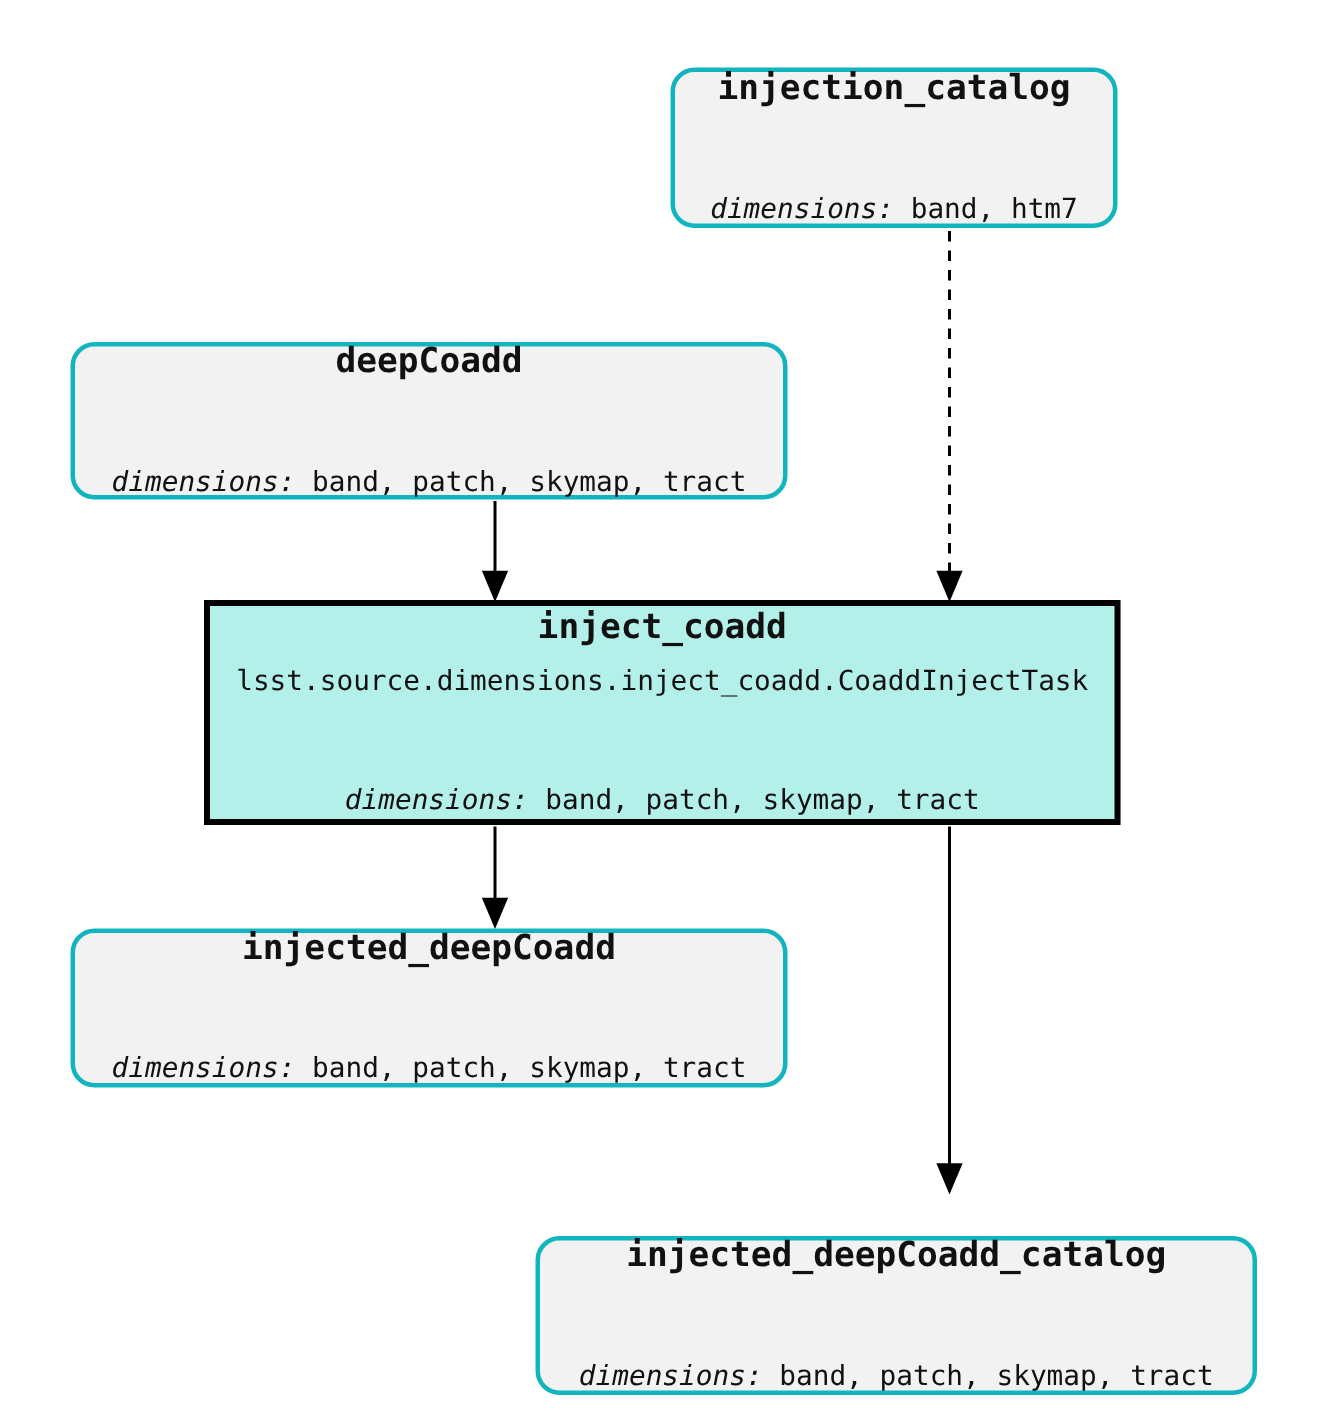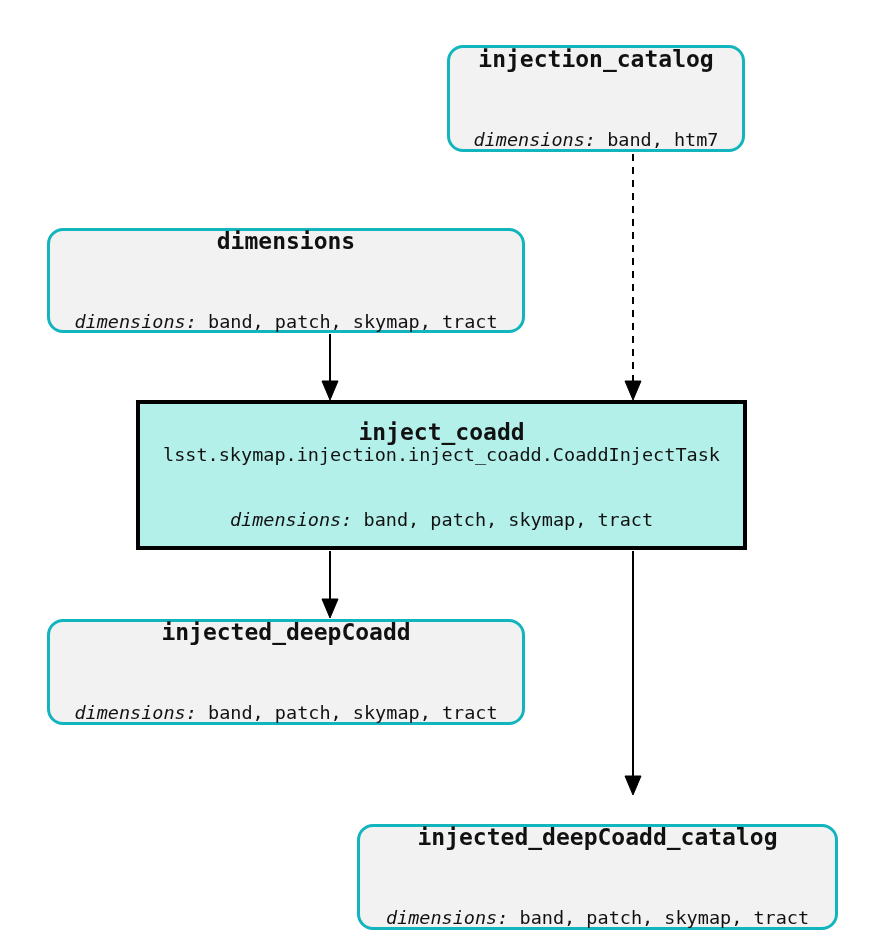--- a/index.html
+++ b/index.html
@@ -109,29 +109,29 @@
   </svg>
 
   <div class="node dataset" style="left:447px; top:45px; width:298px; height:107px; gap:14px;">
     <div class="node-title">injection_catalog</div>
     <div class="node-dims">
       <span class="dims-label">dimensions:</span><span class="dims-values">band, htm7</span>
     </div>
   </div>
 
   <div class="node dataset" style="left:47px; top:228px; width:478px; height:105px; gap:14px;">
-    <div class="node-title">dimensions</div>
+    <div class="node-title">deepCoadd</div>
     <div class="node-dims">
       <span class="dims-label">dimensions:</span><span class="dims-values">band, patch, skymap, tract</span>
     </div>
   </div>
 
-  <div class="node task" style="left:136px; top:400px; width:611px; height:150px; gap:0;">
+  <div class="node task" style="left:136px; top:400px; width:611px; height:150px; gap:14px;">
     <div class="node-title">inject_coadd</div>
-    <div class="node-class">lsst.skymap.injection.inject_coadd.CoaddInjectTask</div>
+    <div class="node-class">lsst.source.dimensions.inject_coadd.CoaddInjectTask</div>
     <div class="node-dims">
       <span class="dims-label">dimensions:</span><span class="dims-values">band, patch, skymap, tract</span>
     </div>
   </div>
 
   <div class="node dataset" style="left:47px; top:619px; width:478px; height:106px; gap:14px;">
     <div class="node-title">injected_deepCoadd</div>
     <div class="node-dims">
       <span class="dims-label">dimensions:</span><span class="dims-values">band, patch, skymap, tract</span>
     </div>

